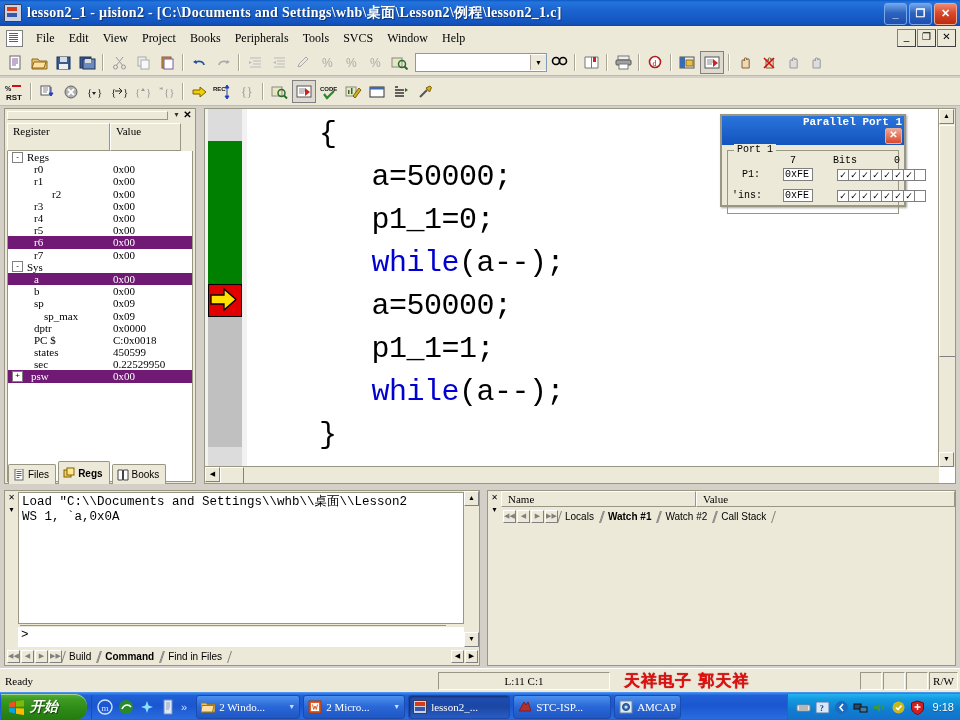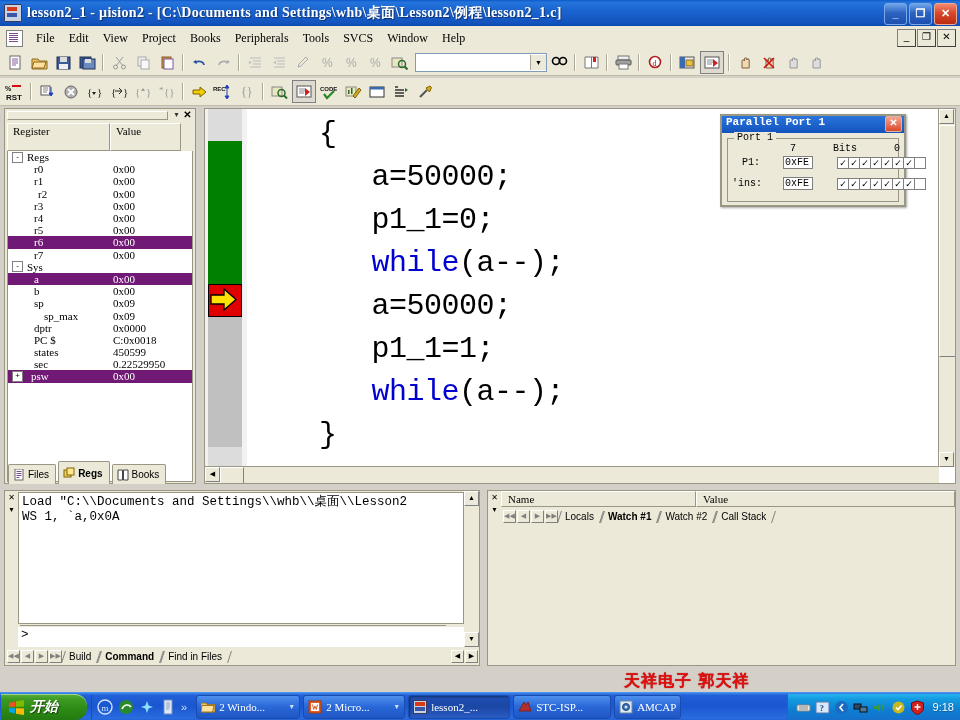--- a/index.html
+++ b/index.html
@@ -194,22 +194,22 @@
   }
   .sb-thumb{background:#ece9d8;border:1px solid #fff;border-right-color:#808080;border-bottom-color:#808080;}
 
   
   .pp{
     position:absolute;left:720px;top:114px;width:186px;height:93px;
     background:#ece9d8;border:2px solid #9a9684;box-sizing:border-box;
     box-shadow:1px 1px 2px rgba(0,0,0,.35);
   }
   .pp-title{
-    height:17px;background:linear-gradient(180deg,#2a74dc,#1353be);
-    display:flex;align-items:flex-start;padding:0 2px 0 4px;
+    height:29px;background:linear-gradient(180deg,#2a74dc,#1353be);
+    display:flex;align-items:flex-end;padding:0 2px 0 4px;flex-direction:column;
   }
   .pp-title span{
     color:#fff;font-family:"Liberation Mono",monospace;font-size:11px;font-weight:bold;
   }
   .pp-close{
     margin-left:auto;width:15px;height:14px;border:1px solid #e0b0a0;border-radius:2px;
     background:linear-gradient(180deg,#f3a48e,#d8492c);
     color:#fff;font-family:"Liberation Sans",sans-serif;font-size:10px;font-weight:bold;
     line-height:12px;text-align:center;
   }
@@ -745,21 +745,21 @@
         </div>
         <div class="reg-row">
           <span class="rn" style="margin-left: 26px;">r0</span>
           <span class="rv">0x00</span>
         </div>
         <div class="reg-row">
           <span class="rn" style="margin-left: 26px;">r1</span>
           <span class="rv">0x00</span>
         </div>
         <div class="reg-row">
-          <span class="rn" style="margin-left: 30px;">r2</span>
+          <span class="rn" style="margin-left: 44px;">r2</span>
           <span class="rv">0x00</span>
         </div>
         <div class="reg-row">
           <span class="rn" style="margin-left: 26px;">r3</span>
           <span class="rv">0x00</span>
         </div>
         <div class="reg-row">
           <span class="rn" style="margin-left: 26px;">r4</span>
           <span class="rv">0x00</span>
         </div>
@@ -966,20 +966,28 @@
           <div class="navbtn">▶</div>
           <div class="navbtn">▶▶</div>
           <div class="ptab">Locals</div>
           <div class="ptab active">Watch #1</div>
           <div class="ptab">Watch #2</div>
           <div class="ptab">Call Stack</div>
         </div>
     </div>
   </div>
 
+  <div class="statusbar">
+    <div class="sb-ready">Ready</div>
+    <div class="sb-cell sb-pos">L:11 C:1</div>
+    <div class="sb-cell sb-b1"></div>
+    <div class="sb-cell sb-b2"></div>
+    <div class="sb-cell sb-b3"></div>
+    <div class="sb-cell sb-rw">R/W</div>
+  </div>
   <div class="watermark">天祥电子 郭天祥</div>
 
   <div class="taskbar">
     <div class="start">
       <span class="flag">
         <svg width="17" height="15" viewBox="0 0 17 15">
             <path d="M1 3l6-1.6v5.3L1 7z" fill="#f25022"></path>
             <path d="M8 1.2L16 0v6.5L8 6.8z" fill="#7fba00"></path>
             <path d="M1 8l6 .3v5.2L1 12z" fill="#00a4ef"></path>
             <path d="M8 8.3l8 .3V15l-8-1.3z" fill="#ffb900"></path>

